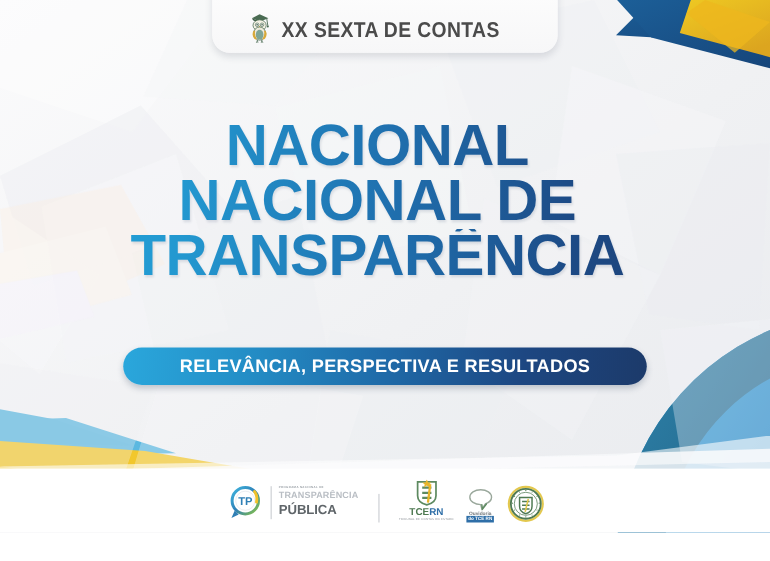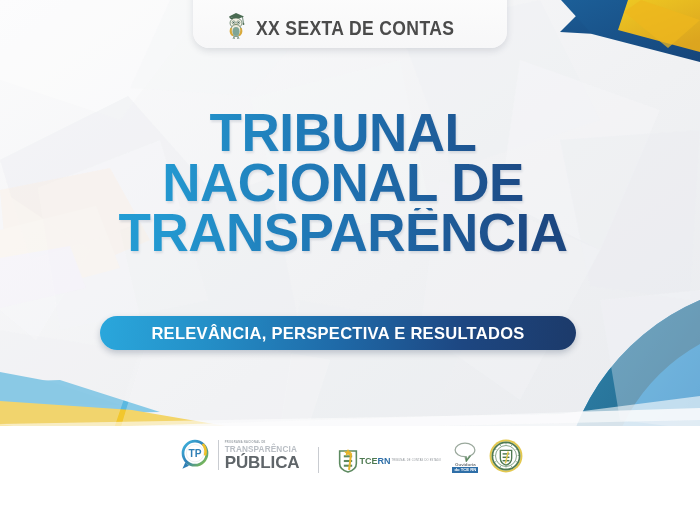--- a/index.html
+++ b/index.html
@@ -68,21 +68,21 @@
     background-clip:text;
     color:transparent;
     -webkit-text-fill-color:transparent;
     text-shadow:none;
     filter:drop-shadow(1px 2px 1px rgba(70,90,120,.16));
   }
 
   
   #subtitle-pill {
     position:absolute;
-    left:100px; top:316px;
+    left:112px; top:316px;
     width:476px; height:34px;
     border-radius:17px;
     background:linear-gradient(96deg,#2aa7dc 0%,#2490c8 22%,#1f6aa8 50%,#1d4782 76%,#1c3a6a 100%);
     box-shadow:0 3px 6px rgba(35,55,85,.25);
     display:flex; align-items:center; justify-content:center;
     z-index:8;
   }
   #subtitle-text {
     color:#ffffff;
     font-size:16.5px;
@@ -111,27 +111,27 @@
   }
   .pntp-kicker {
     font-size:2.6px; letter-spacing:.35px; color:#9aa0a6;
     font-weight:bold; line-height:4px; white-space:nowrap;
   }
   .pntp-transp {
     font-size:8.2px; letter-spacing:.15px; color:#b9bec4;
     font-weight:bold; line-height:10px; white-space:nowrap;
   }
   .pntp-publica {
-    font-size:17px; letter-spacing:-.1px; color:#5f6569;
+    font-size:12px; letter-spacing:-.1px; color:#5f6569;
     font-weight:bold; line-height:15px; white-space:nowrap;
   }
 
   .v-divider { width:1px; height:26px; background:#c9ccd1; margin:0 7px; }
 
-  .tce-logo { display:flex; align-items:center; gap:1px; }
+  .tce-logo { display:flex; flex-direction:column; align-items:center; gap:1px; }
   .tce-shield { width:22px; height:24px; }
   .tce-name { font-size:9px; font-weight:bold; line-height:9px; white-space:nowrap; }
   .tce-name .tce-a { color:#4f7a52; }
   .tce-name .tce-b { color:#2f6fa8; }
   .tce-sub { font-size:2.6px; color:#8f9499; letter-spacing:.2px; line-height:4px; white-space:nowrap; }
 
   .ouv-logo { display:flex; flex-direction:column; align-items:center; gap:0px; }
   .ouv-bubble { width:26px; height:21px; }
   .ouv-name { font-size:4.4px; color:#6d7276; font-weight:bold; line-height:5px; white-space:nowrap; }
   .ouv-sub {
@@ -243,21 +243,21 @@
 
       <path d="M13,36 q-4,7 1,14 q3,3 5,1 q-5,-8 -3,-15 z" fill="#d8a93a"></path>
       <path d="M35,36 q4,7 -1,14 q-3,3 -5,1 q5,-8 3,-15 z" fill="#d8a93a"></path>
 
       <path d="M20,53 l-2,5 M20,53 l1,5 M28,53 l2,5 M28,53 l-1,5" stroke="#4a6b52" stroke-width="1.2" fill="none"></path>
     </svg>
     <span id="header-tab-text">XX SEXTA DE CONTAS</span>
   </div>
 
   <div id="title-block">
-    <span class="title-line">TRIBUNAL</span>
+    <span class="title-line">NACIONAL</span>
     <span class="title-line">NACIONAL DE</span>
     <span class="title-line">TRANSPARÊNCIA</span>
   </div>
 
   <div id="subtitle-pill">
     <span id="subtitle-text">RELEVÂNCIA, PERSPECTIVA E RESULTADOS</span>
   </div>
 
   <div id="footer-bar">
     <div id="footer-logos">

